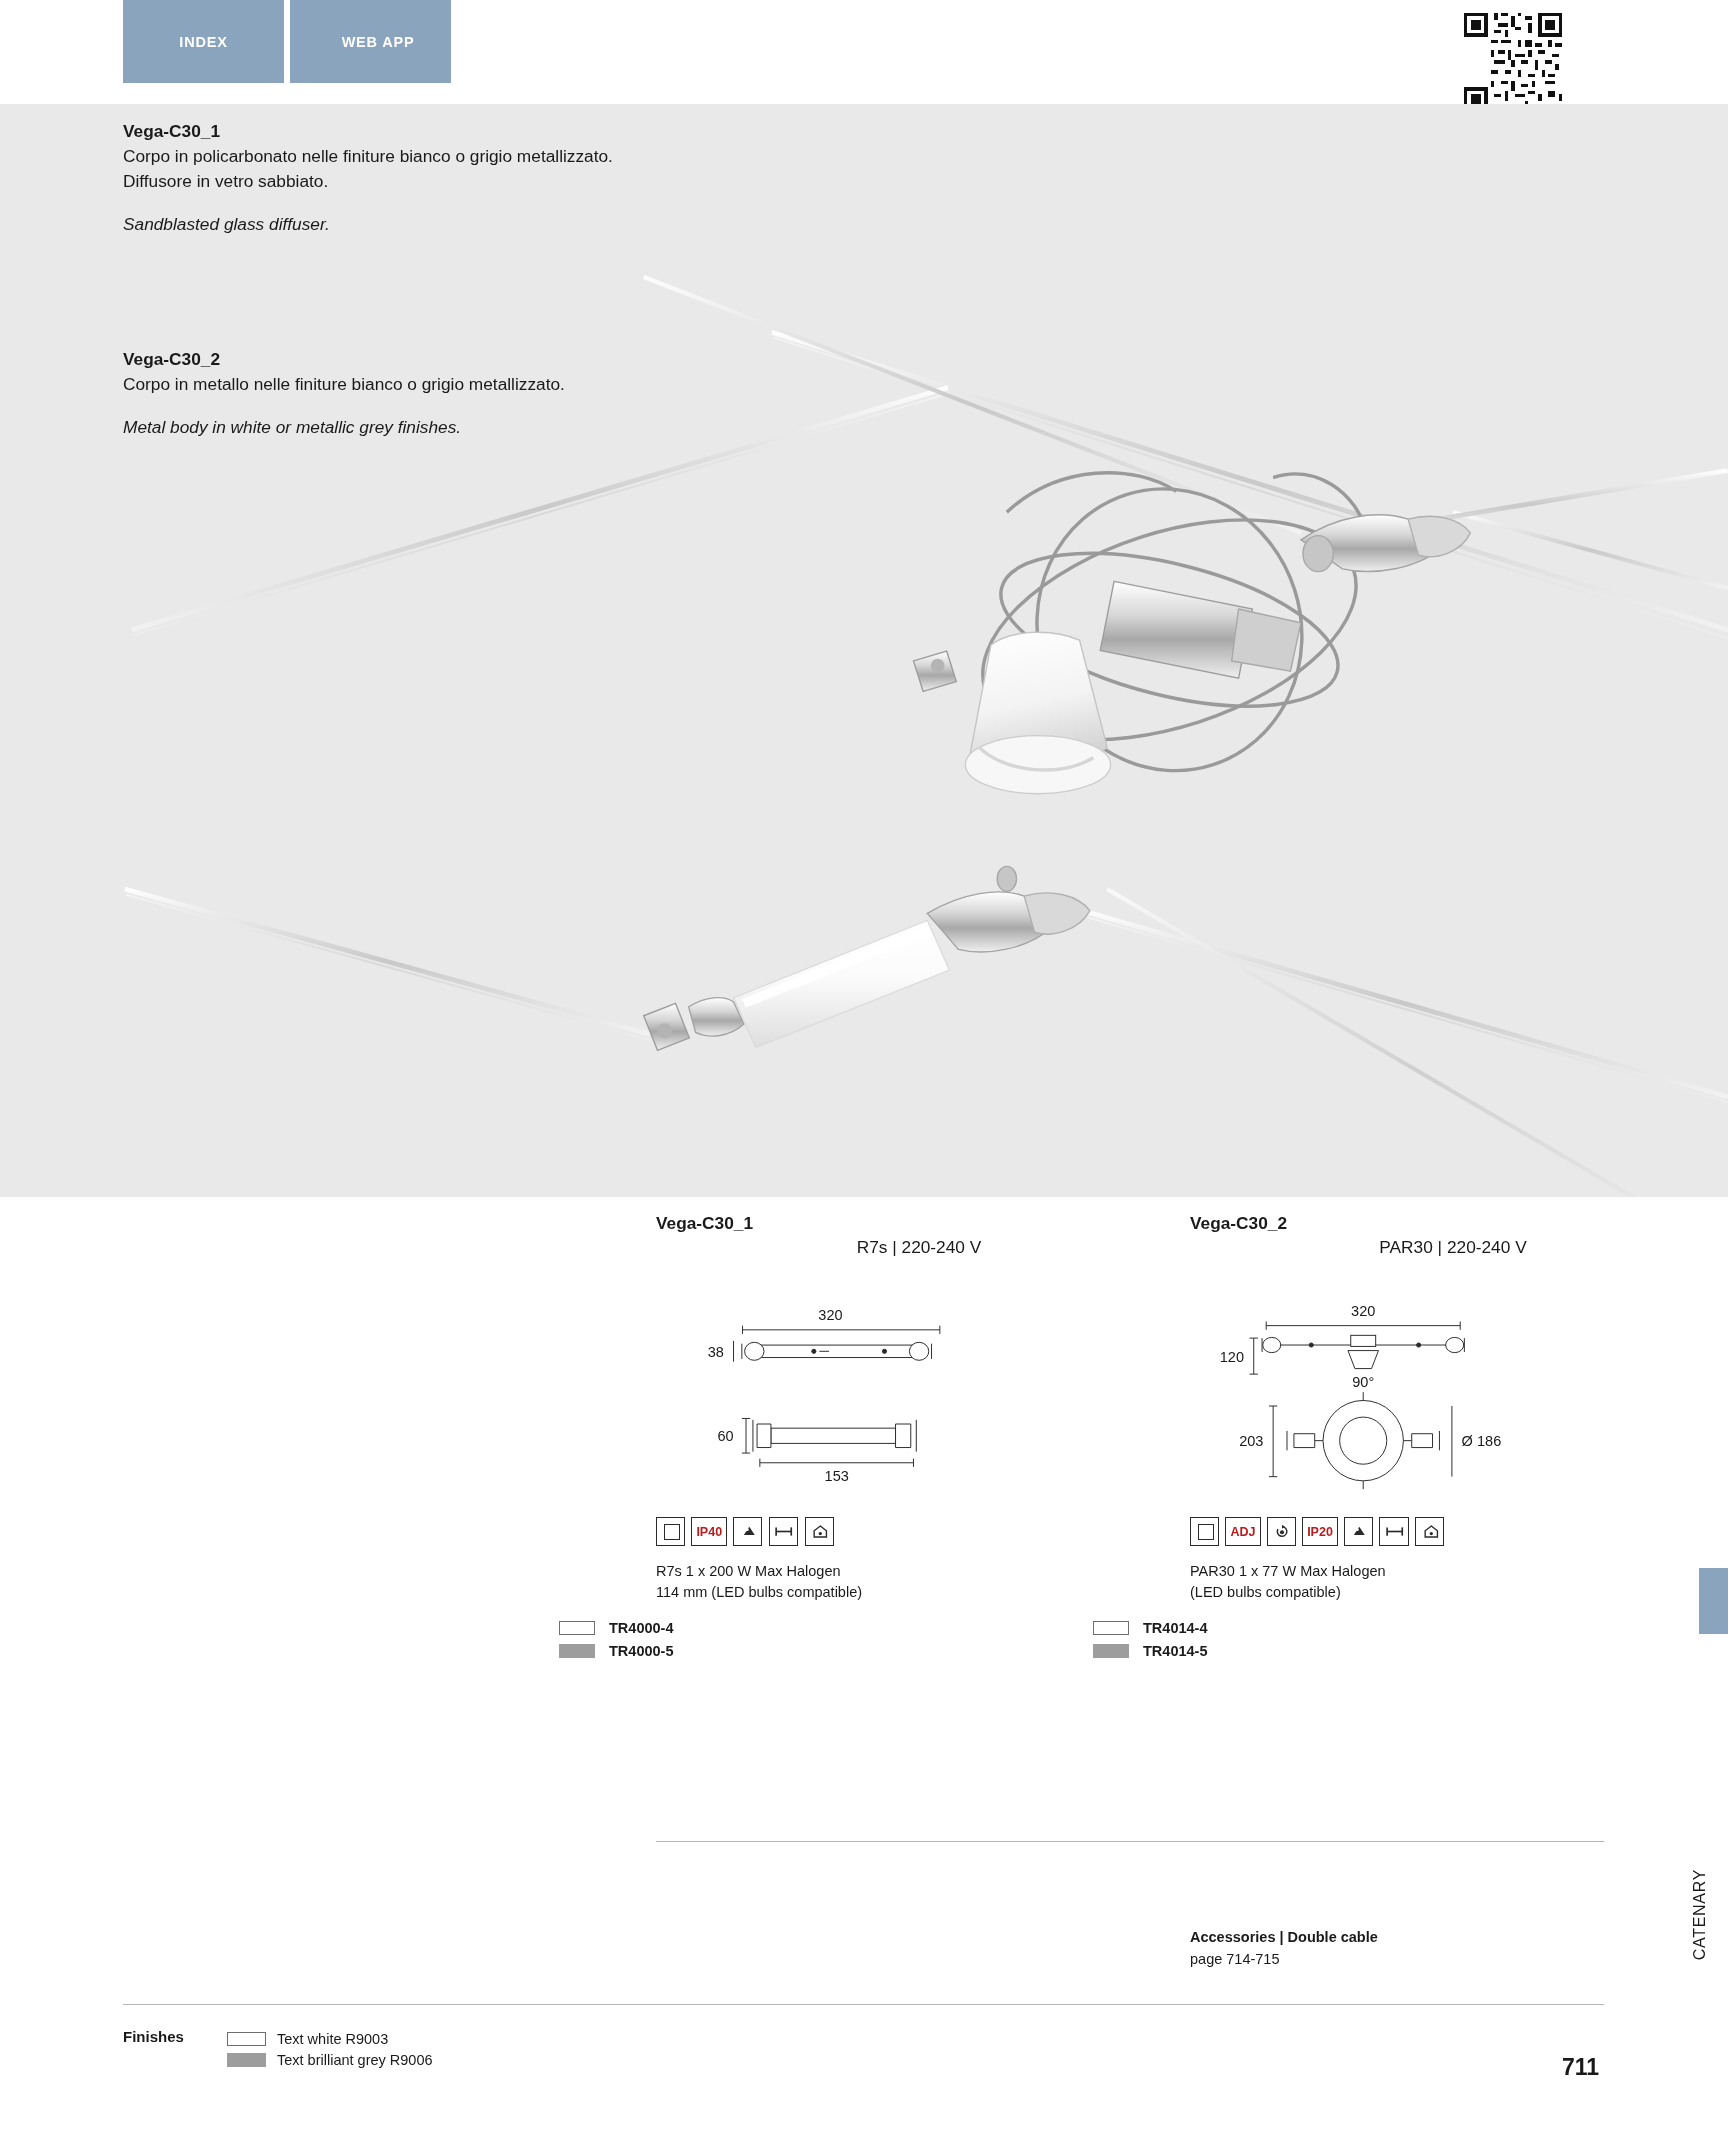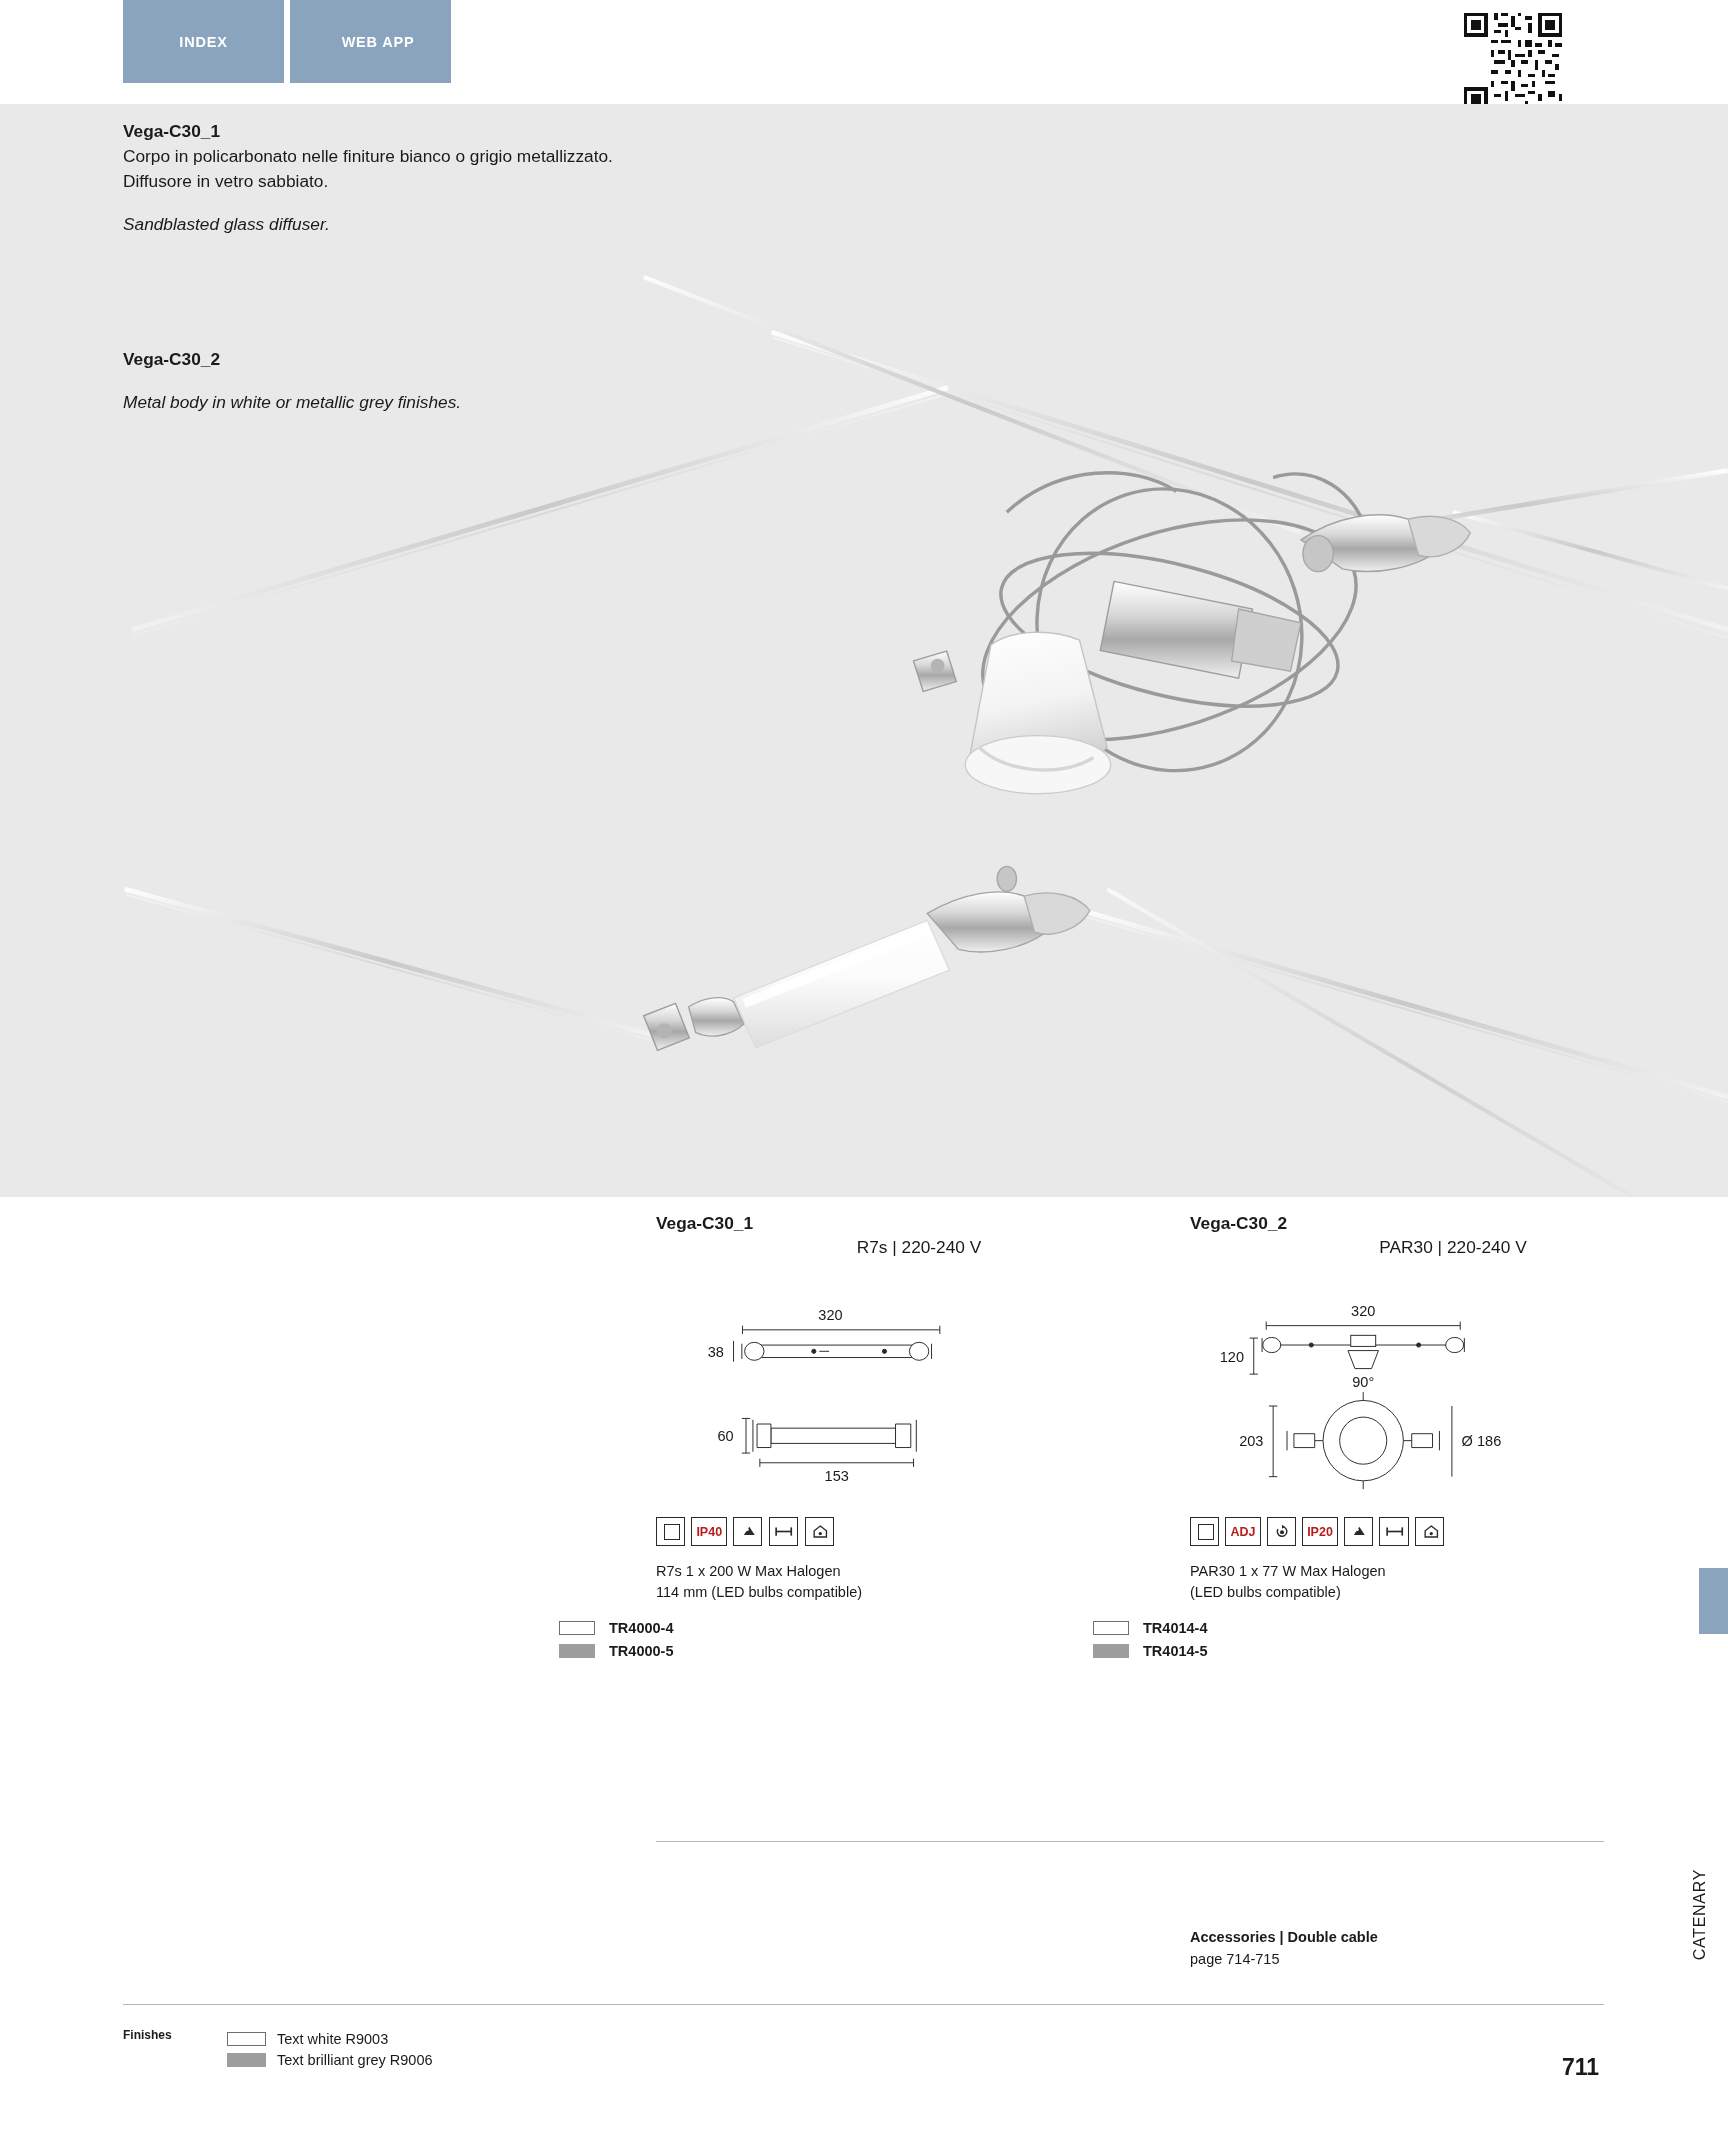--- a/index.html
+++ b/index.html
@@ -98,21 +98,21 @@
   .sidetab { position:absolute; right:0; top:1568px; width:29px; height:66px; background:#8ba4bd; }
   .vert {
     position:absolute; right:19.4px; top:1869px;
     font-size:16px; letter-spacing:0.7px;
     writing-mode: vertical-rl; transform: rotate(180deg);
     color:#1a1a1a;
   }
 
   
   .finishes { position:absolute; left:123px; top:2028px; display:flex; align-items:flex-start; }
-  .finishes .flabel { font-size:12px; font-weight:bold; width:104px; }
+  .finishes .flabel { font-size:15px; font-weight:bold; width:104px; }
   .frow { display:flex; align-items:center; height:21px; }
   .frow .swatch { width:39px; height:14px; margin-right:11px; }
   .frow span { font-size:14.5px; }
   .pageno { position:absolute; right:129px; top:2054px; font-size:23px; font-weight:bold; }
 </style>
 </head>
 <body>
 
 <div class="tabs">
   <div class="tab">
@@ -306,20 +306,21 @@
 <div class="desc block1">
   <div class="ttl">Vega-C30_1</div>
   <p>Corpo in policarbonato nelle finiture bianco o grigio metallizzato.</p>
   <p>Diffusore in vetro sabbiato.</p>
   <div class="gap"></div>
   <p class="it">Sandblasted glass diffuser.</p>
 </div>
 
 <div class="desc block2">
   <div class="ttl">Vega-C30_2</div>
+  <p>Corpo in metallo nelle finiture bianco o grigio metallizzato.</p>
   <div class="gap"></div>
   <p class="it">Metal body in white or metallic grey finishes.</p>
 </div>
 
 <div class="specs">
 
   <div class="col col-a">
     <div class="spec-title">Vega-C30_1</div>
     <div class="spec-sub">R7s | 220-240 V</div>
 

